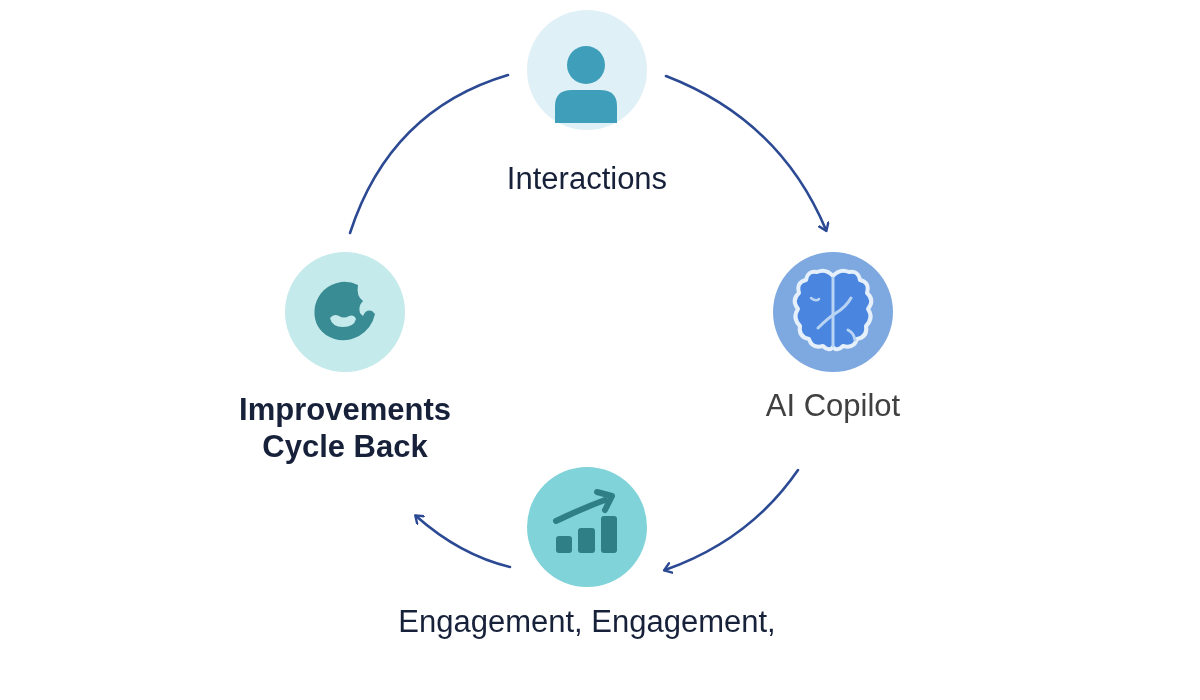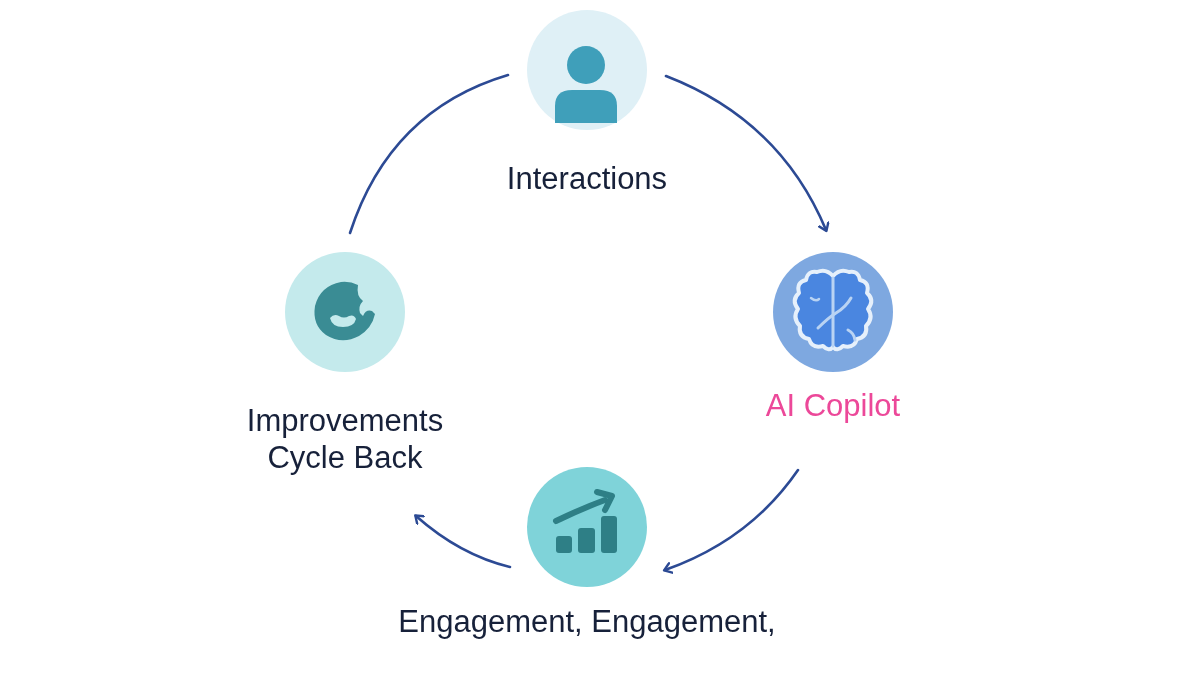--- a/index.html
+++ b/index.html
@@ -5,21 +5,21 @@
   html, body { margin: 0; padding: 0; background: #ffffff; }
   body { width: 1200px; height: 700px; position: relative; overflow: hidden;
          font-family: "Liberation Sans", "DejaVu Sans", sans-serif; }
   #stage { position: absolute; left: 0; top: 0; width: 1200px; height: 700px; }
   .label { position: absolute; text-align: center; color: #17213a;
            font-size: 31px; line-height: 37px; white-space: nowrap; }
   .label span { display: block; }
   #lbl-top    { left: 487px; top: 160px; width: 200px; }
   #lbl-right  { left: 733px; top: 387px; width: 200px; }
   #lbl-bottom { left: 337px; top: 603px; width: 500px; }
-  #lbl-left   { left: 195px; top: 402px; width: 300px; }
+  #lbl-left   { left: 195px; top: 391px; width: 300px; font-weight: bold; }
 </style>
 </head>
 <body>
 
 <svg id="stage" width="1200" height="700" viewBox="0 0 1200 700" xmlns="http://www.w3.org/2000/svg">
   <defs>
     <marker id="arrowhead" viewBox="0 0 12 12" refX="7" refY="6" markerWidth="12" markerHeight="12" markerUnits="userSpaceOnUse" orient="auto">
       <path d="M1,1 L8,6 L1,11" fill="none" stroke="#2c4a94" stroke-width="2.4" stroke-linecap="round" stroke-linejoin="round"></path>
     </marker>
   </defs>
@@ -68,21 +68,21 @@
     <g>
       <path id="icon-3" d="M358,285 Q350,281 341,282 Q320,286 315,306 Q312,325 326,335 Q342,345 359,336 Q372,328 375,314 L372,311 Q366,309 363,316 L360,313 Q358,306 363,301 Q356,296 358,285 Z" fill="#3a8c94"></path>
       <path d="M330,318 Q334,313 339,316 Q344,319 349,316 Q354,314 356,319 Q354,327 343,327 Q332,327 330,318 Z" fill="#c4eaec"></path>
     </g>
   </g>
 </svg>
 
 <div class="label" id="lbl-top" style="color: rgb(23, 33, 58);">
   <span>Interactions</span>
 </div>
-<div class="label" id="lbl-right" style="color: #ec4899;">
+<div class="label" id="lbl-right" style="color: #404040;">
   <span>AI Copilot</span>
 </div>
 <div class="label" id="lbl-bottom" style="color: rgb(23, 33, 58);">
   <span>Engagement, Engagement,</span>
 </div>
 <div class="label" id="lbl-left" style="color: rgb(23, 33, 58);">
   <span>Improvements</span>
   <span>Cycle Back</span>
 </div>
 

